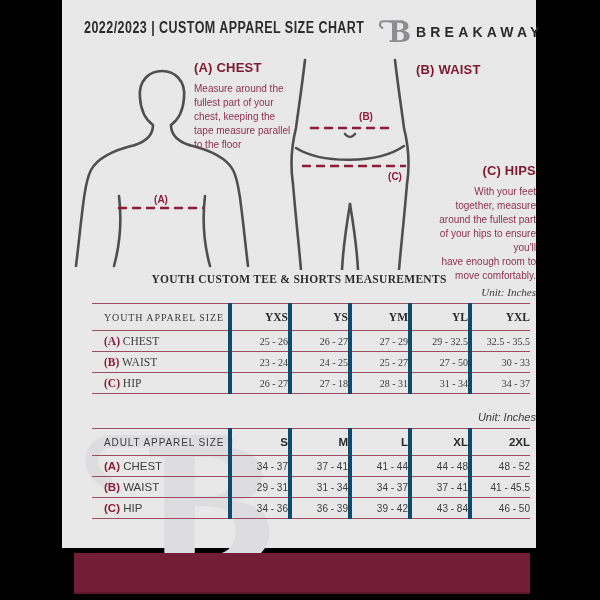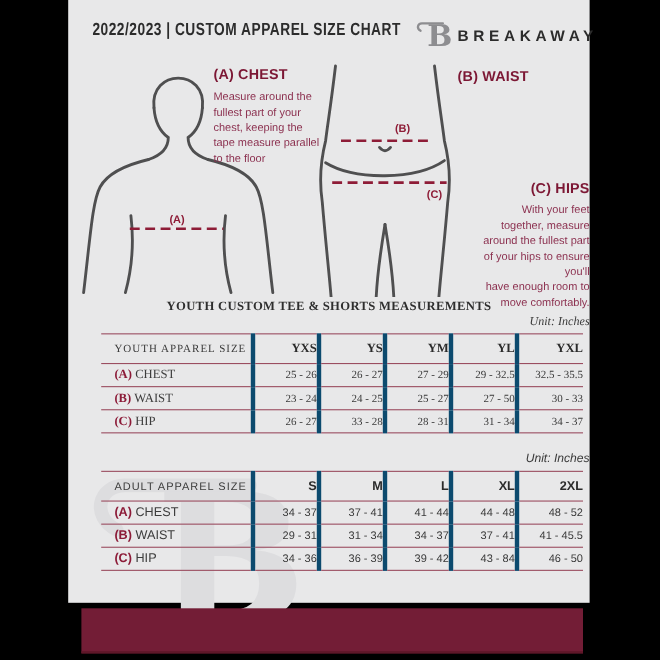--- a/index.html
+++ b/index.html
@@ -188,21 +188,21 @@
             <td class="lbl"><span class="row-key">(B)</span> <span>WAIST</span></td>
             <td>23 - 24</td>
             <td>24 - 25</td>
             <td>25 - 27</td>
             <td>27 - 50</td>
             <td>30 - 33</td>
           </tr>
           <tr>
             <td class="lbl"><span class="row-key">(C)</span> <span>HIP</span></td>
             <td>26 - 27</td>
-            <td>33 - 28</td>
+            <td>27 - 18</td>
             <td>28 - 31</td>
             <td>31 - 34</td>
             <td>34 - 37</td>
           </tr>
         </tbody>
       </table>
     </div>
 
     <div class="tbl-section adult">
       <div class="tbl-unit">Unit: Inches</div>

